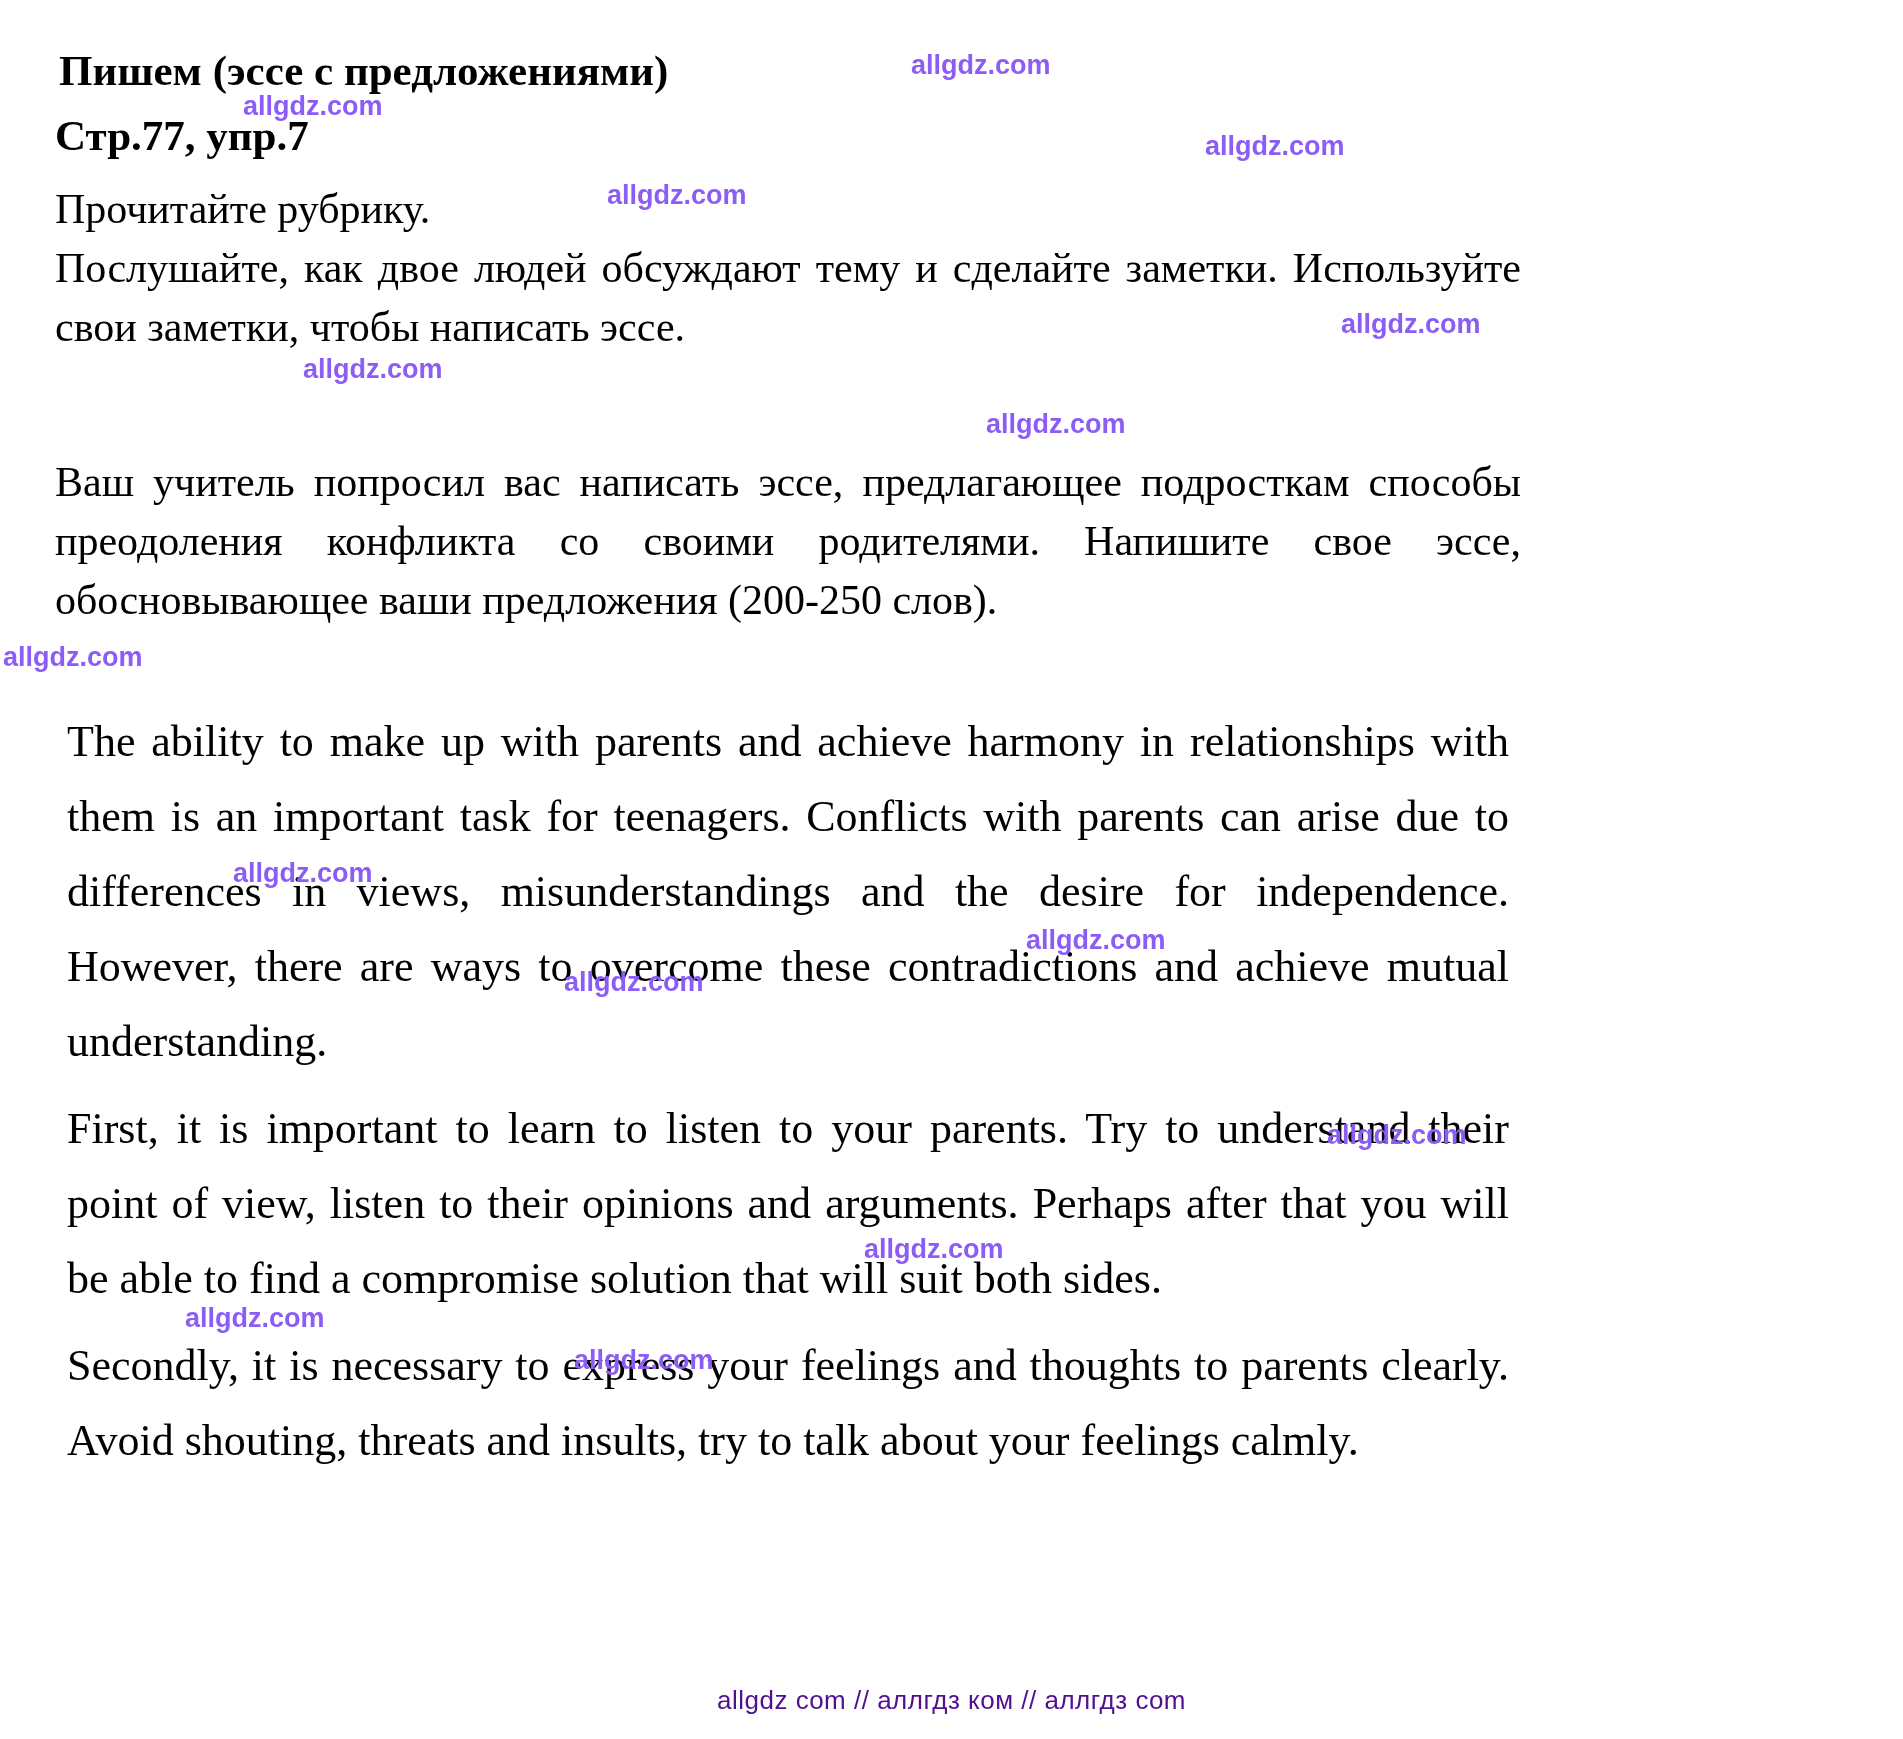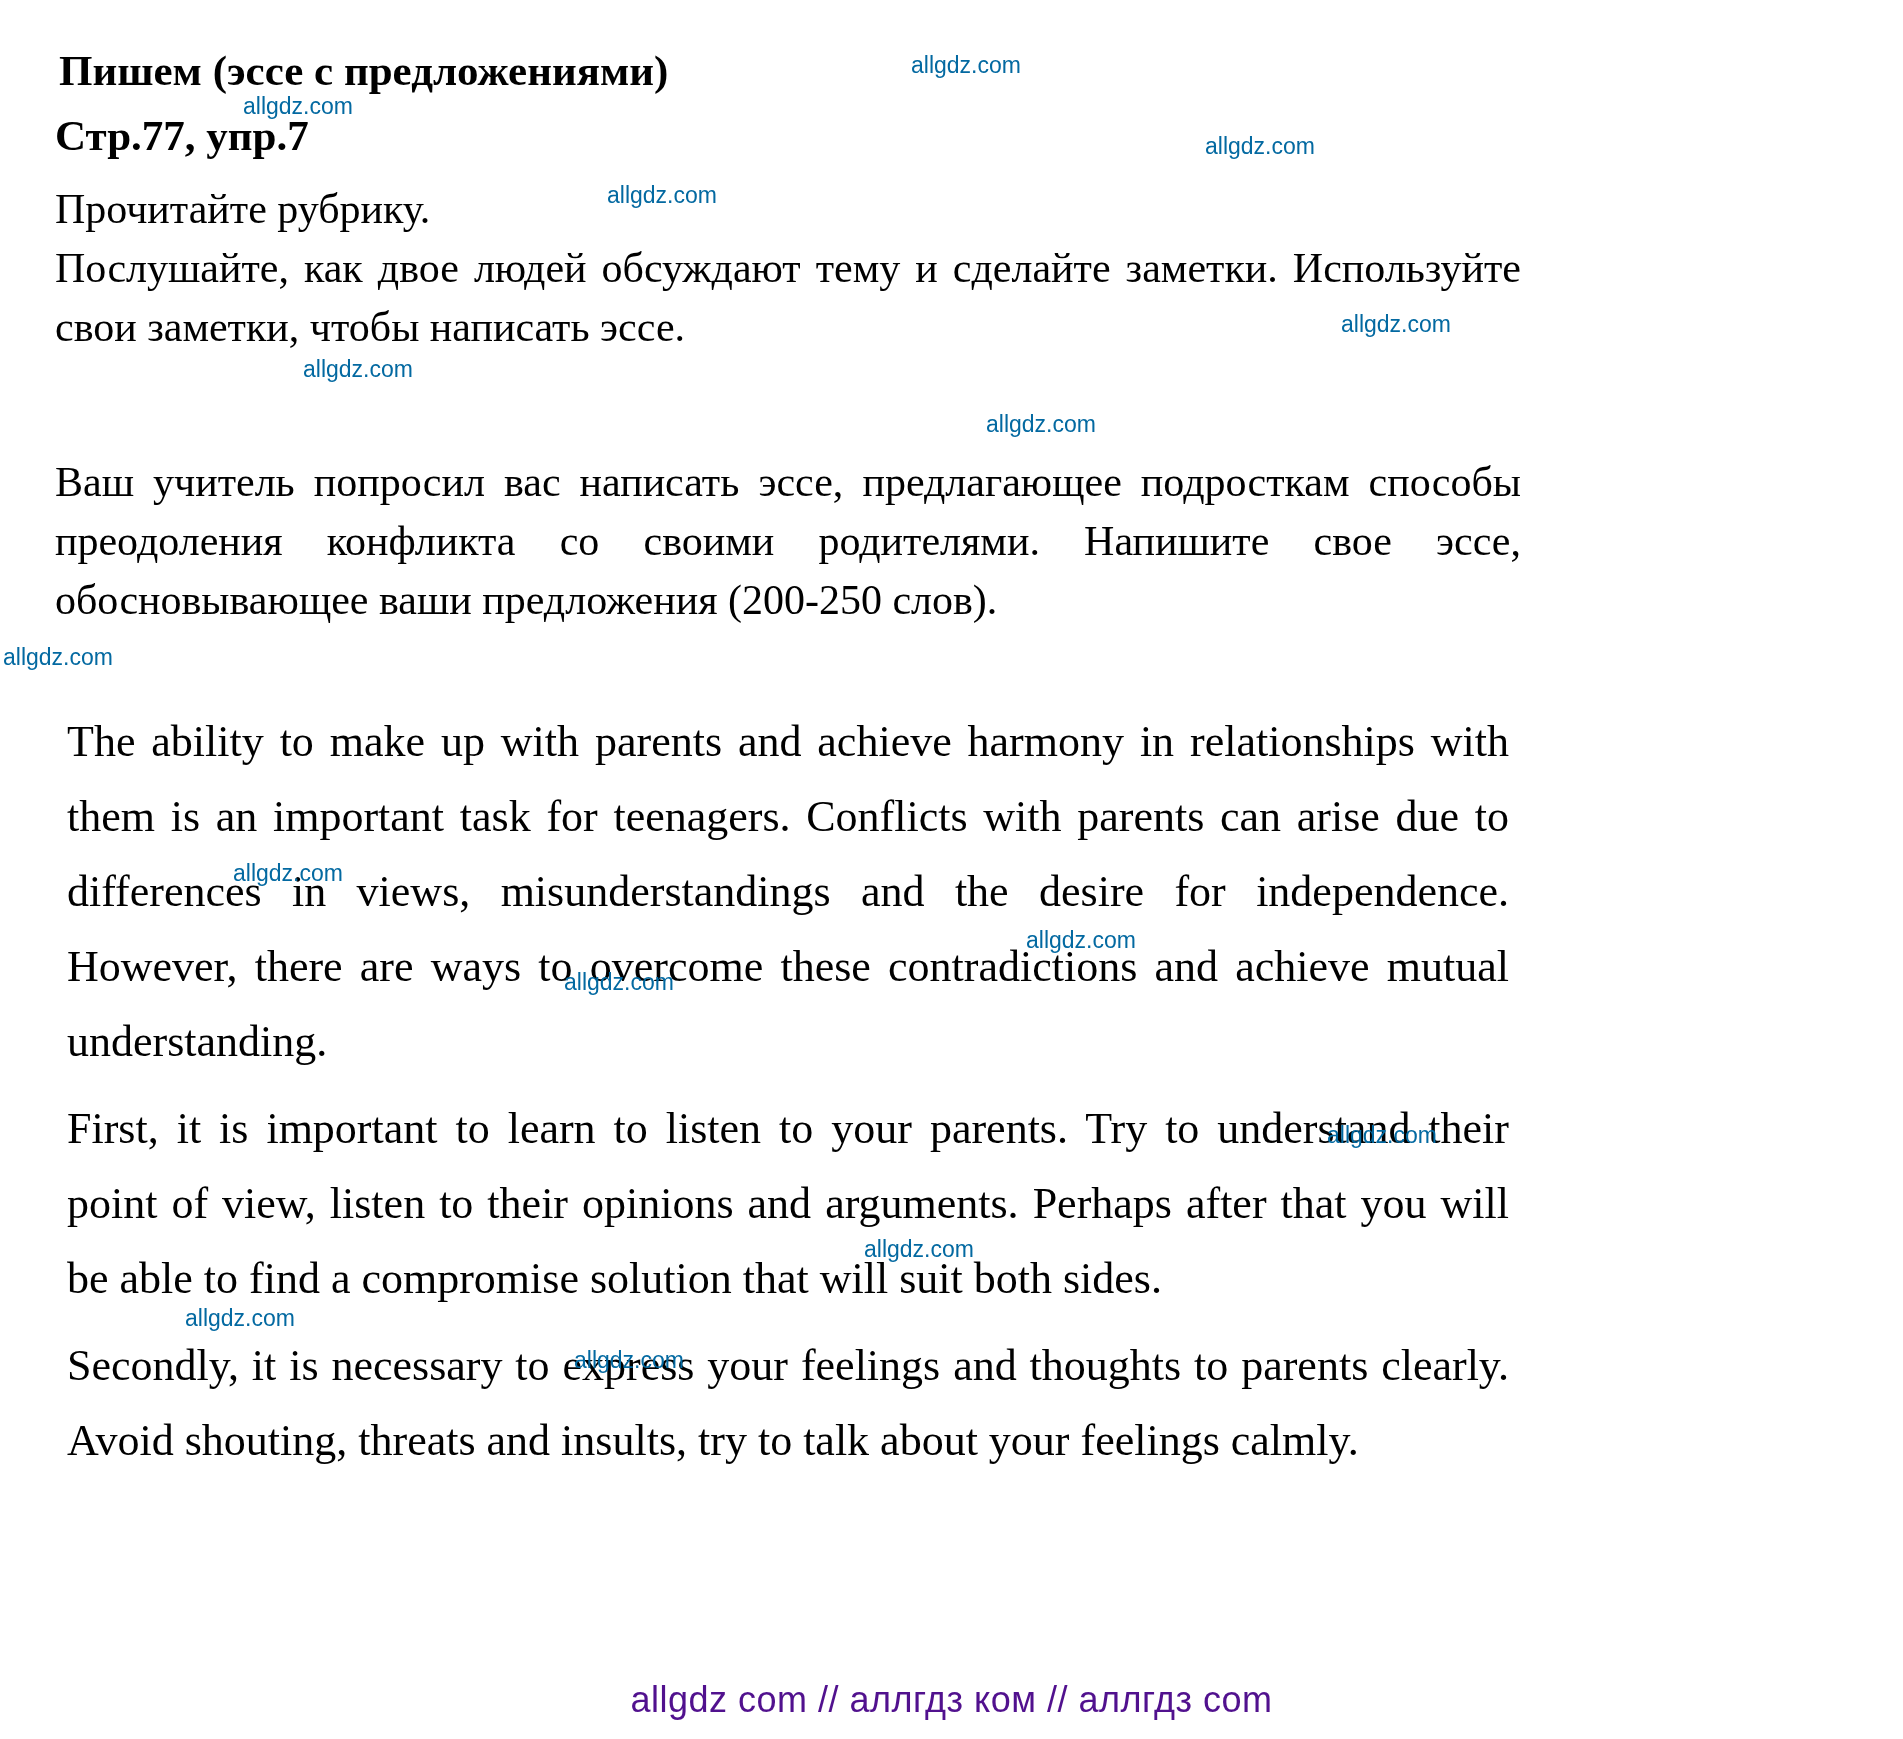--- a/index.html
+++ b/index.html
@@ -78,36 +78,37 @@
     line-height: 75px;
     margin: 12px;
     text-align: justify;
     text-align-last: left;
   }
 
   
   .wm {
     position: absolute;
     font-family: "Liberation Sans", "DejaVu Sans", sans-serif;
-    font-size: 23px;
+    font-size: 27px;
     line-height: 23px;
-    color: #0369a1;
+    color: #8b5cf6;
     white-space: nowrap;
     pointer-events: none;
+    font-weight: bold;
   }
 
   
   #footer {
     position: absolute;
     left: 0;
     top: 1682px;
     width: 1903px;
     text-align: center;
     font-family: "Liberation Sans", "DejaVu Sans", sans-serif;
-    font-size: 36px;
+    font-size: 26px;
     line-height: 36px;
     color: #51118e;
     white-space: nowrap;
     letter-spacing: 0.5px;
   }
 </style>
 </head>
 <body>
 
 <div id="page">

